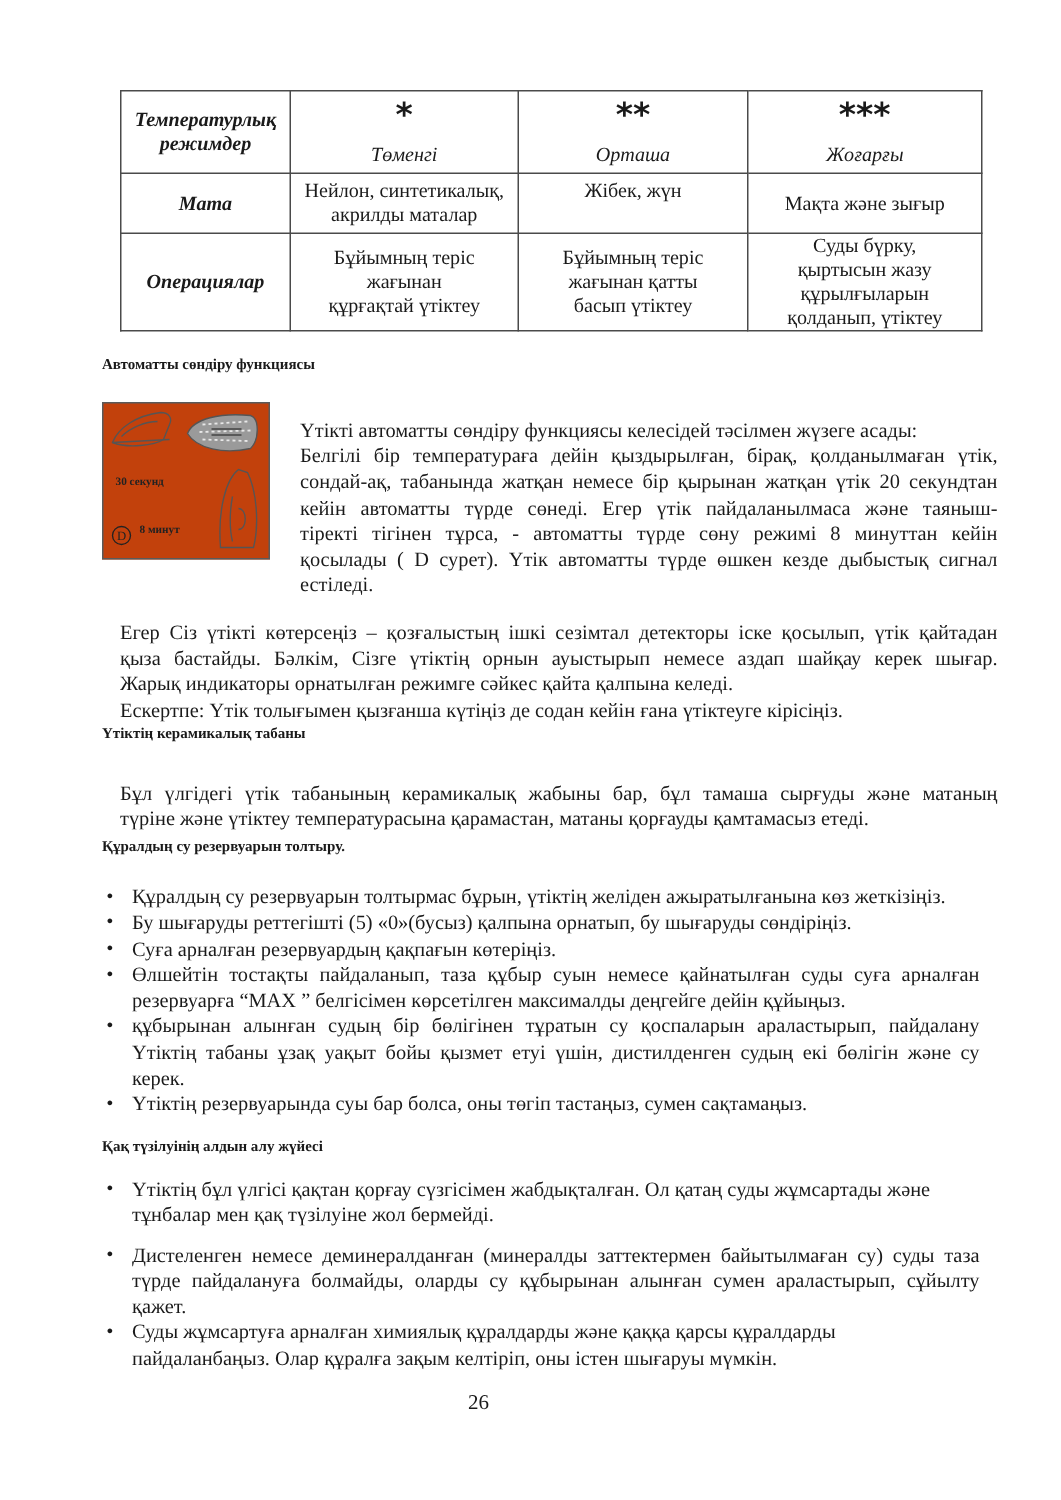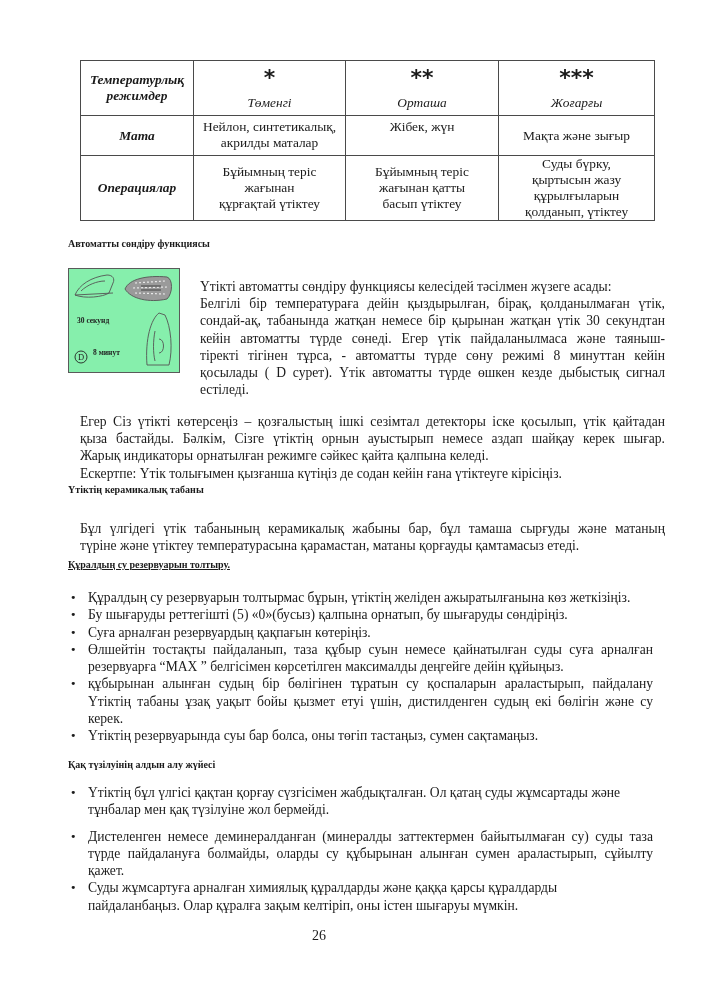--- a/index.html
+++ b/index.html
@@ -30,21 +30,21 @@
   h2.section {
     position: absolute; left: 68px; margin: 0; font-size: 10px; font-weight: bold;
   }
   p.para {
     position: absolute; margin: 12px; line-height: 17.2px; text-align: justify; font-size: 13.6px;
   }
   p.para .line { display: block; }
   .justify-line { text-align: justify; text-align-last: justify; }
   .figure {
     position: absolute; left: 68px; top: 268px; width: 110px; height: 103px;
-    border: 1.5px solid #5a5a5a; background: #86efac;
+    border: 1.5px solid #5a5a5a; background: #c2410c;
   }
   ul.bullets { position: absolute; left: 68px; margin: 0; padding: 0; list-style: none; width: 585px; }
   ul.bullets li { position: relative; padding-left: 20px; line-height: 17.3px; margin: 0; text-align: justify; }
   ul.bullets li .dot { position: absolute; left: 2px; top: 0; font-family: "DejaVu Sans", sans-serif; font-size: 11px; }
   .pagenum { position: absolute; left: 0; width: 638px; top: 928px; text-align: center; font-size: 14px; }
 </style>
 </head>
 <body>
 
 <table class="modes">
@@ -132,41 +132,41 @@
     <text x="8" y="54" font-family="Liberation Serif, serif" font-size="7.5" font-weight="bold" fill="#222">30 секунд</text>
     <circle cx="12" cy="88" r="6" fill="none" stroke="#222" stroke-width="0.9"></circle>
     <text x="12" y="91" text-anchor="middle" font-family="Liberation Serif, serif" font-size="8.5" fill="#222">D</text>
     <text x="24" y="86" font-family="Liberation Serif, serif" font-size="7.5" font-weight="bold" fill="#222">8 минут</text>
   </svg>
 </div>
 
 <p class="para" style="left:188px; top:266px; width:465px;">
   <span class="line">Үтікті автоматты сөндіру функциясы   келесідей тәсілмен  жүзеге асады:</span>
   <span class="line justify-line">Белгілі бір температураға дейін қыздырылған, бірақ, қолданылмаған үтік,</span>
-  <span class="line justify-line">сондай-ақ, табанында жатқан немесе бір қырынан жатқан  үтік 30 секундтан</span>
+  <span class="line justify-line">сондай-ақ, табанында жатқан немесе бір қырынан жатқан  үтік 20 секундтан</span>
   <span class="line justify-line">кейін  автоматты түрде сөнеді.  Егер үтік  пайдаланылмаса және  таяныш-</span>
   <span class="line justify-line">тіректі тігінен тұрса,  -  автоматты түрде  сөну режимі  8 минуттан кейін</span>
   <span class="line justify-line">қосылады ( D сурет). Үтік автоматты түрде өшкен кезде дыбыстық сигнал</span>
   <span class="line">естіледі.</span>
 </p>
 
 <p class="para" style="left:68px; top:401px; width:585px;">
   <span class="line justify-line">Егер Сіз үтікті көтерсеңіз –  қозғалыстың ішкі сезімтал  детекторы іске қосылып,   үтік қайтадан</span>
   <span class="line justify-line">қыза бастайды. Бәлкім, Сізге үтіктің орнын ауыстырып немесе аздап шайқау керек шығар.</span>
   <span class="line">Жарық   индикаторы   орнатылған режимге сәйкес  қайта қалпына келеді.</span>
   <span class="line">Ескертпе: Үтік толығымен қызғанша күтіңіз де содан кейін ғана үтіктеуге кірісіңіз.</span>
 </p>
 
 <h2 class="section" style="top:484px;">Үтіктің керамикалық табаны</h2>
 <p class="para" style="left:68px; top:508px; width:585px;">
   <span class="line justify-line">Бұл үлгідегі үтік табанының   керамикалық жабыны бар, бұл тамаша сырғуды және  матаның</span>
   <span class="line">түріне және үтіктеу температурасына қарамастан, матаны қорғауды  қамтамасыз етеді.</span>
 </p>
 
-<h2 class="section" style="top:559px;text-decoration:underline;">Құралдың су резервуарын толтыру.</h2>
+<h2 class="section" style="top:559px;">Құралдың су резервуарын толтыру.</h2>
 <ul class="bullets" style="top:589px;">
   <li>
     <span class="dot">•</span>
     <span>Құралдың су резервуарын толтырмас бұрын, үтіктің  желіден ажыратылғанына көз жеткізіңіз.</span>
   </li>
   <li>
     <span class="dot">•</span>
     <span>Бу шығаруды реттегішті (5)  «0»(бусыз) қалпына орнатып, бу шығаруды сөндіріңіз.</span>
   </li>
   <li>

